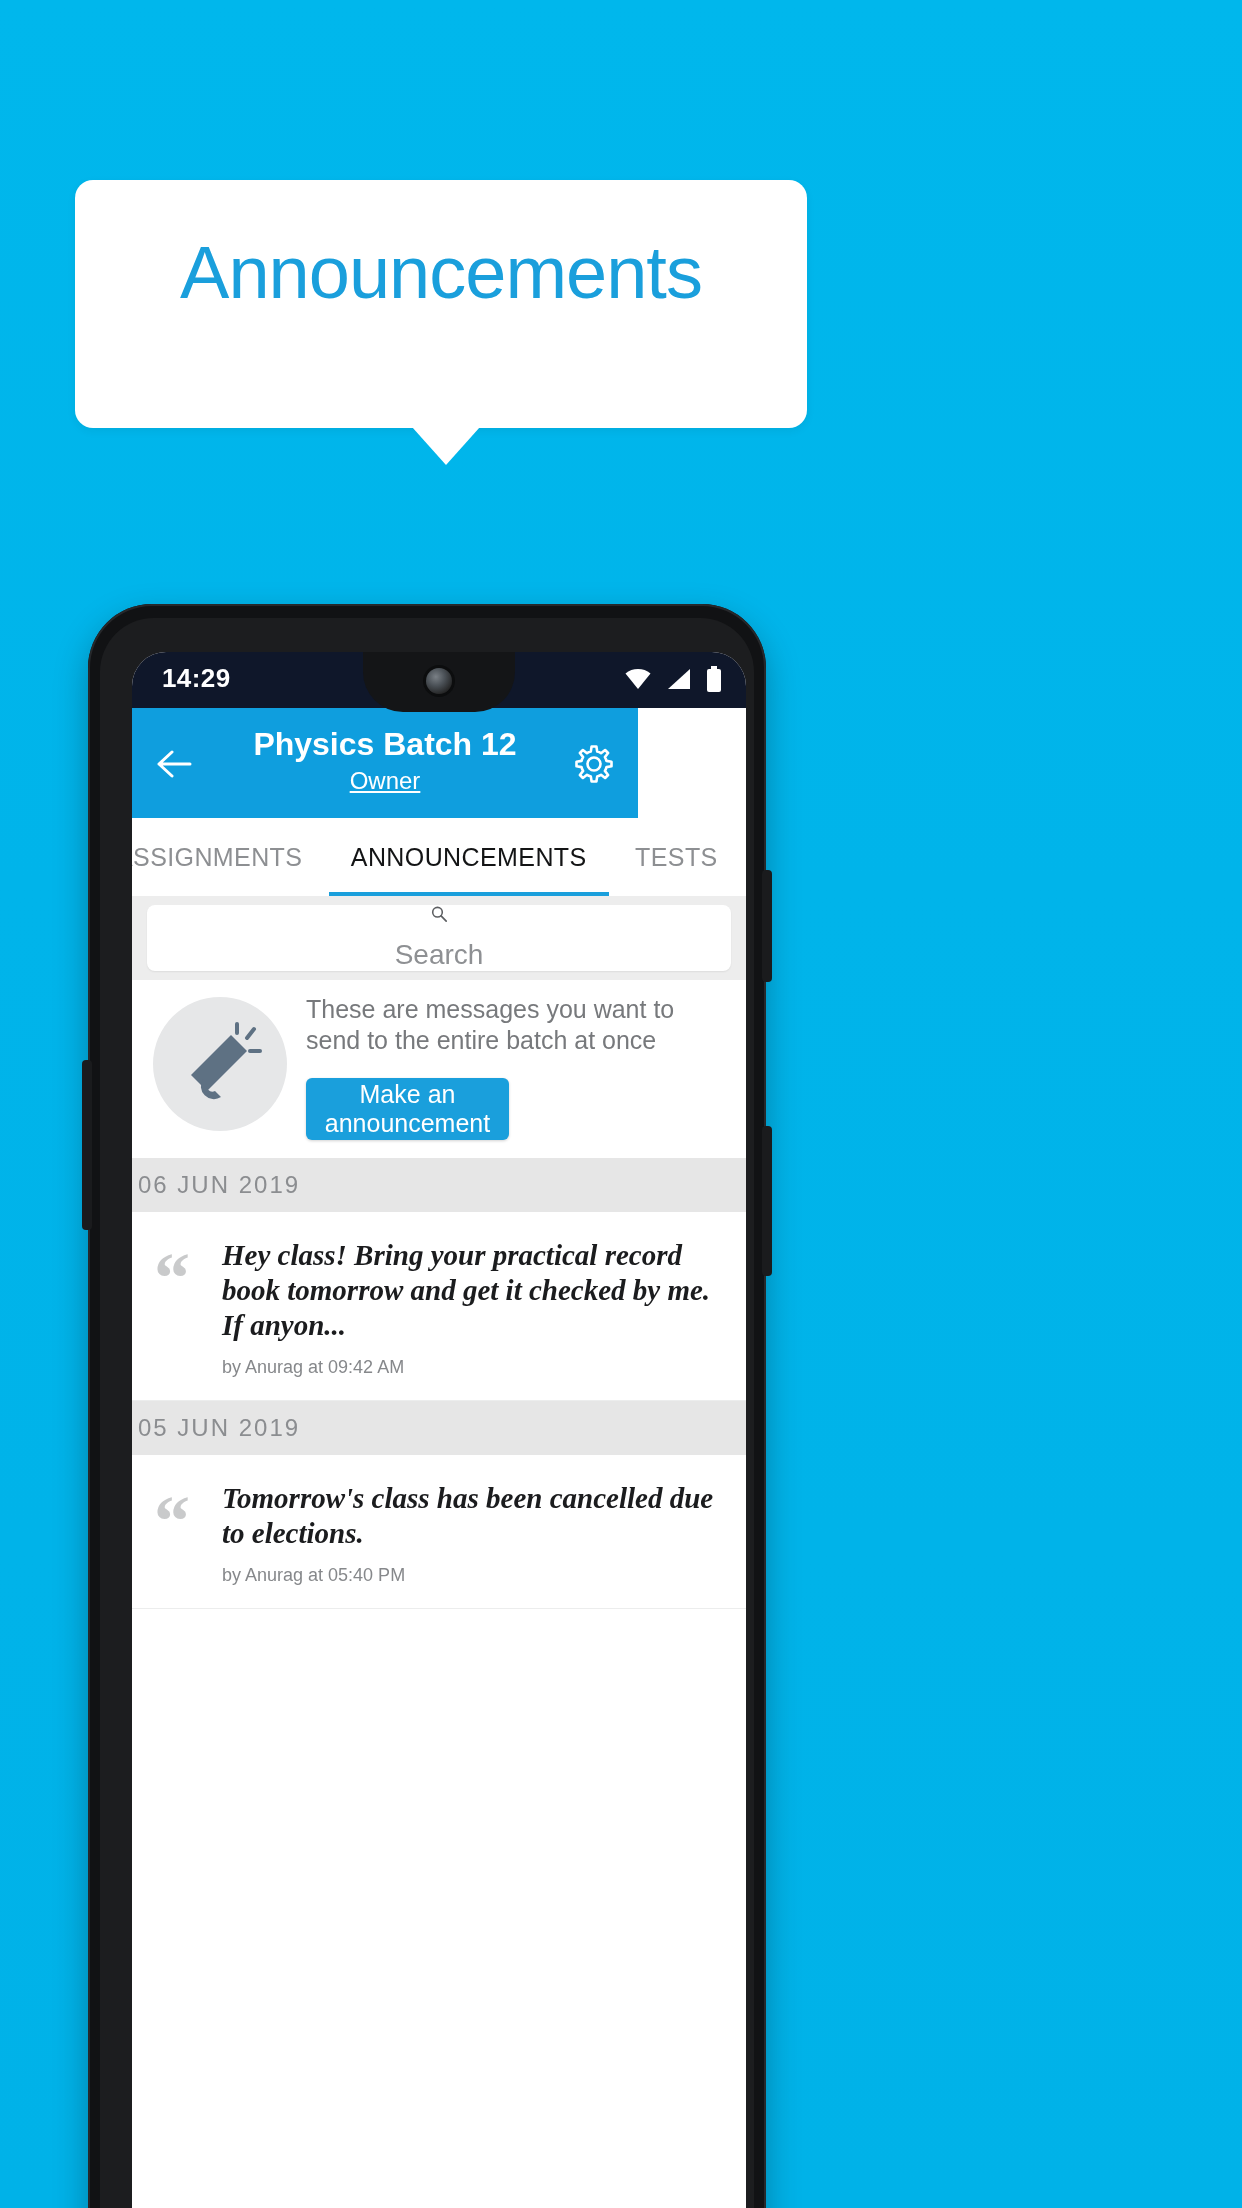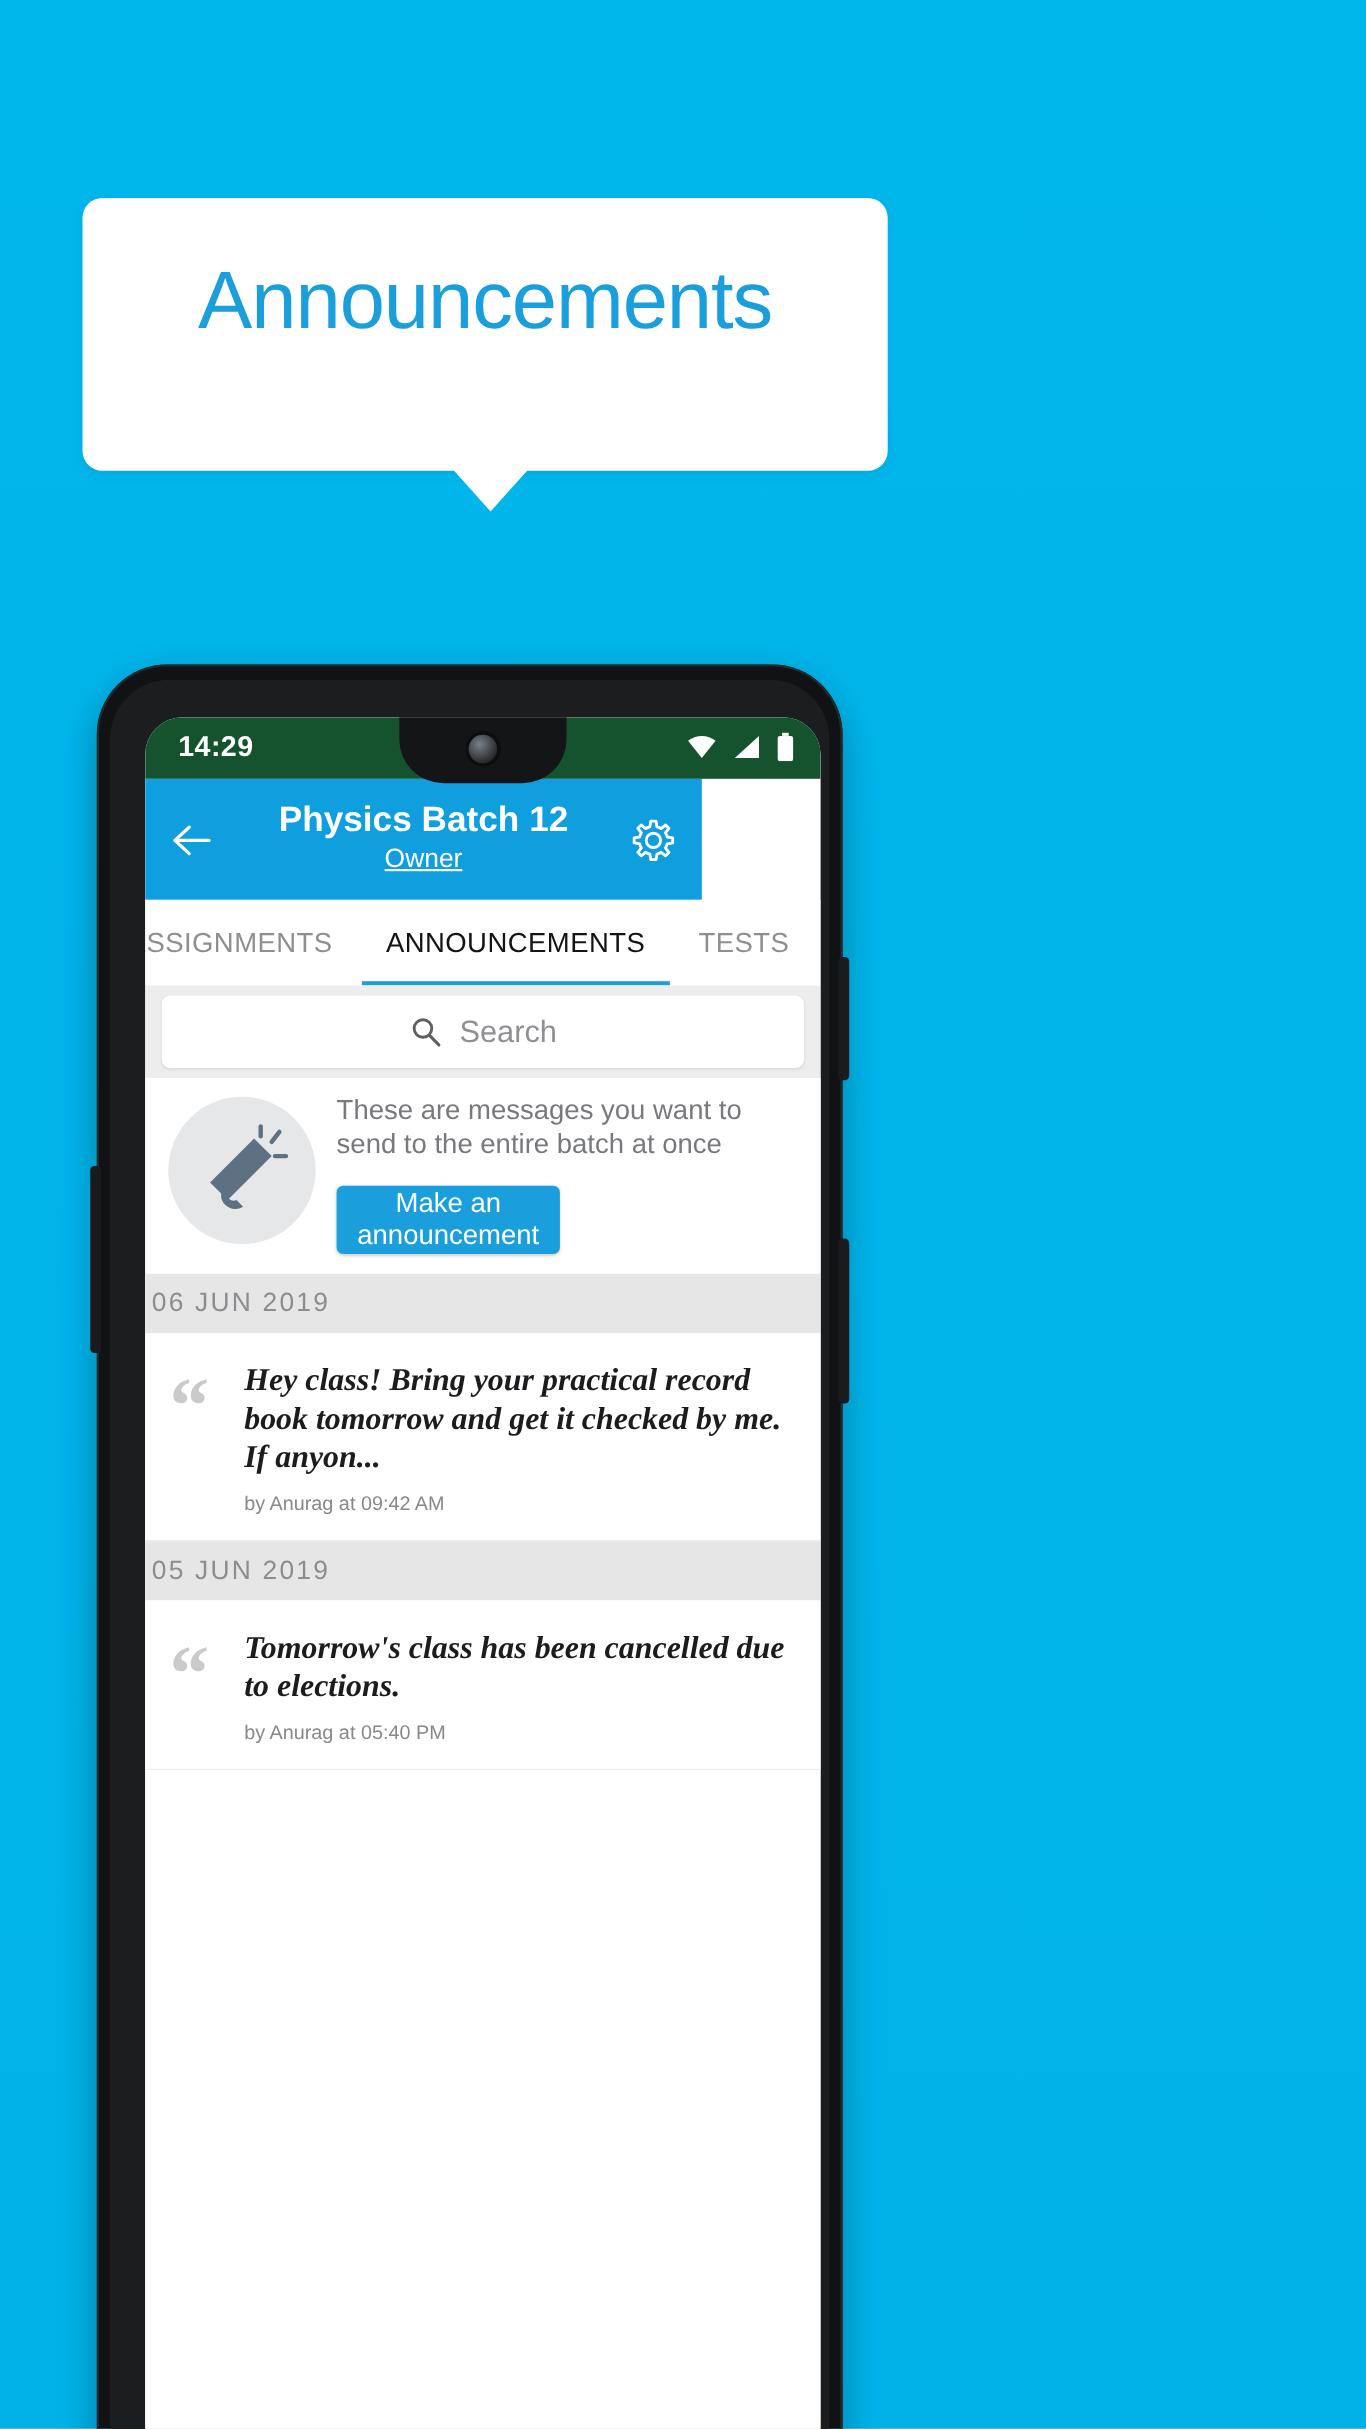--- a/index.html
+++ b/index.html
@@ -59,21 +59,21 @@
   #camera{
     position:absolute;left:50%;transform:translateX(-50%);top:16px;
     width:26px;height:26px;border-radius:50%;
     background:radial-gradient(circle at 38% 34%,#7a8086 0%,#4b5157 38%,#222 78%);
     box-shadow:0 0 0 3px #0c0d0e;
   }
 
   
   #statusbar{
     position:absolute;left:0;top:0;width:614px;height:56px;
-    background:#14532d;color:#ffffff;z-index:5;
+    background:#0f172a;color:#ffffff;z-index:5;
   }
   #status-time{
     position:absolute;left:30px;top:11px;font-size:26px;font-weight:700;
     letter-spacing:.4px;
   }
   #status-icons{position:absolute;right:24px;top:14px;display:flex;align-items:center;gap:14px;}
   .sicon{display:block;}
 
   
   #appbar{
@@ -111,21 +111,21 @@
 
   
   #searchwrap{
     position:absolute;left:0;top:244px;width:614px;height:84px;
     background:#ededed;
   }
   #searchbox{
     position:absolute;left:15px;top:9px;width:584px;height:66px;
     background:#ffffff;border-radius:8px;
     display:flex;align-items:center;justify-content:center;gap:16px;
-    box-shadow:0 1px 2px rgba(0,0,0,.07);cursor:text;
+    box-shadow:0 1px 2px rgba(0,0,0,.07);cursor:text;flex-direction:column;
   }
   #search-icon{display:block;}
   #search-placeholder{font-size:28px;color:#8e9093;}
 
   
   #promo-row{
     position:absolute;left:0;top:328px;width:710px;height:178px;background:#fff;
   }
   #megaphone-circle{
     position:absolute;left:21px;top:17px;width:134px;height:134px;border-radius:50%;

